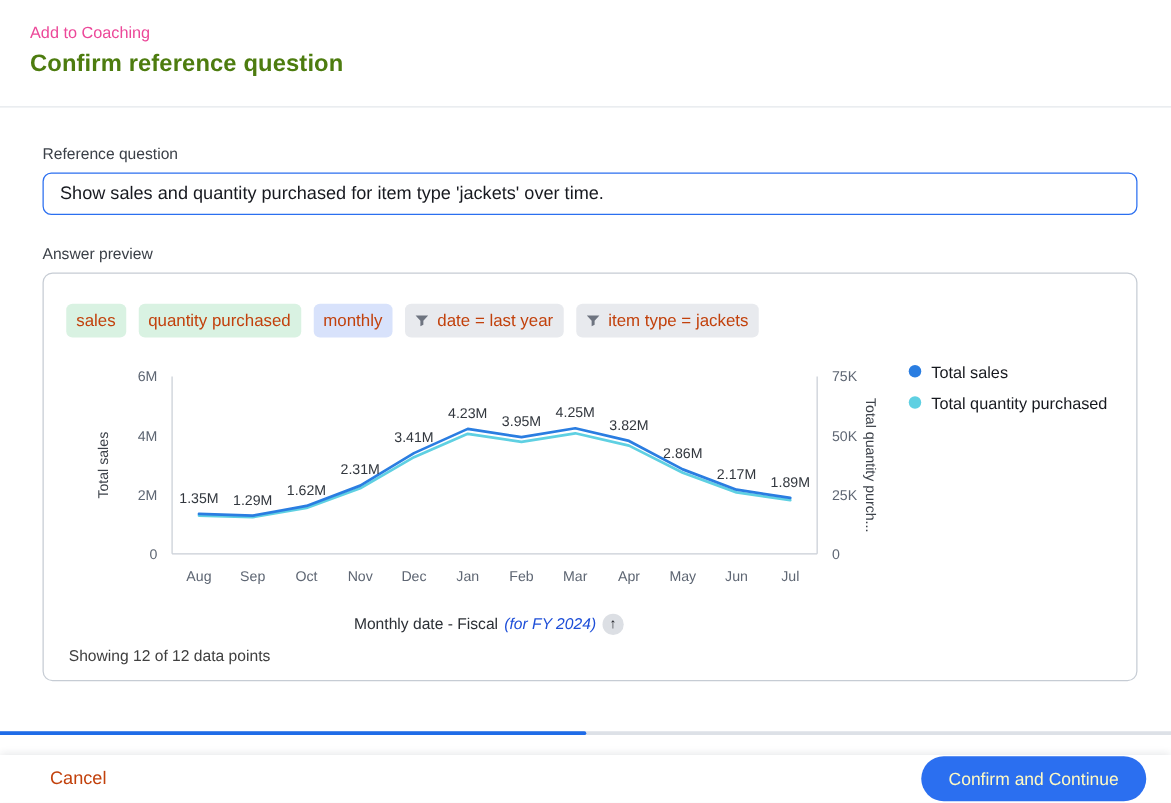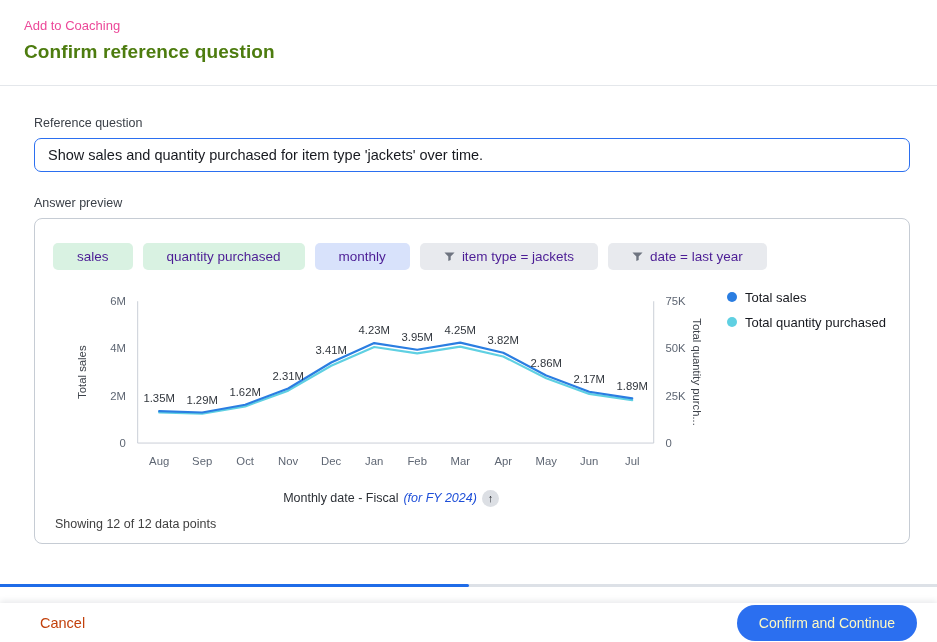--- a/index.html
+++ b/index.html
@@ -37,22 +37,22 @@
   
   .preview-card {
     border: 1px solid #c6ccd4;
     border-radius: 8px;
     padding: 24px 16px 12px 16px;
     background: #fff;
   }
   .chip-row { display: flex; gap: 10px; align-items: center; flex-wrap: wrap; padding-left: 2px; }
   .chip {
     display: inline-flex; align-items: center; gap: 7px;
-    font-size: 13.5px; color: #4c1d95;
-    padding: 6px 24px; border-radius: 5px; white-space: nowrap;
+    font-size: 13.5px; color: #c2410c;
+    padding: 6px 8px; border-radius: 5px; white-space: nowrap;
     cursor: default;
   }
   .chip-measure { background: #d9f2e2; }
   .chip-time { background: #d8e2fb; }
   .chip-filter { background: #e8eaee; }
 
   .chart-area { display: flex; margin-top: 14px; }
   .chart-wrap { width: 650px; }
   .xaxis-title-row {
     display: flex; align-items: center; justify-content: center; gap: 5px;
@@ -111,27 +111,27 @@
         <span class="chip chip-measure">
           <span>quantity purchased</span>
         </span>
         <span class="chip chip-time">
           <span>monthly</span>
         </span>
         <span class="chip chip-filter">
           <svg width="11" height="11" viewBox="0 0 12 12">
             <path d="M0.5 1.5h11L7.3 6.1v3.6L4.7 11V6.1L0.5 1.5z" fill="#6e7480"></path>
           </svg>
-          <span>item type = jackets</span>
+          <span>date = last year</span>
         </span>
         <span class="chip chip-filter">
           <svg width="11" height="11" viewBox="0 0 12 12">
             <path d="M0.5 1.5h11L7.3 6.1v3.6L4.7 11V6.1L0.5 1.5z" fill="#6e7480"></path>
           </svg>
-          <span>date = last year</span>
+          <span>item type = jackets</span>
         </span>
       </div>
 
     <div class="chart-area">
       <div class="chart-wrap">
         <svg width="650" height="196" viewBox="0 0 660 196">
             <line x1="88" y1="16" x2="88" y2="160" stroke="#c9ced6" stroke-width="1"></line>
             <line x1="612" y1="16" x2="612" y2="160" stroke="#c9ced6" stroke-width="1"></line>
             <line x1="88" y1="160" x2="612" y2="160" stroke="#c9ced6" stroke-width="1"></line>
             <text x="76" y="164" text-anchor="end" font-size="11.5" fill="#5e6673">0</text>

